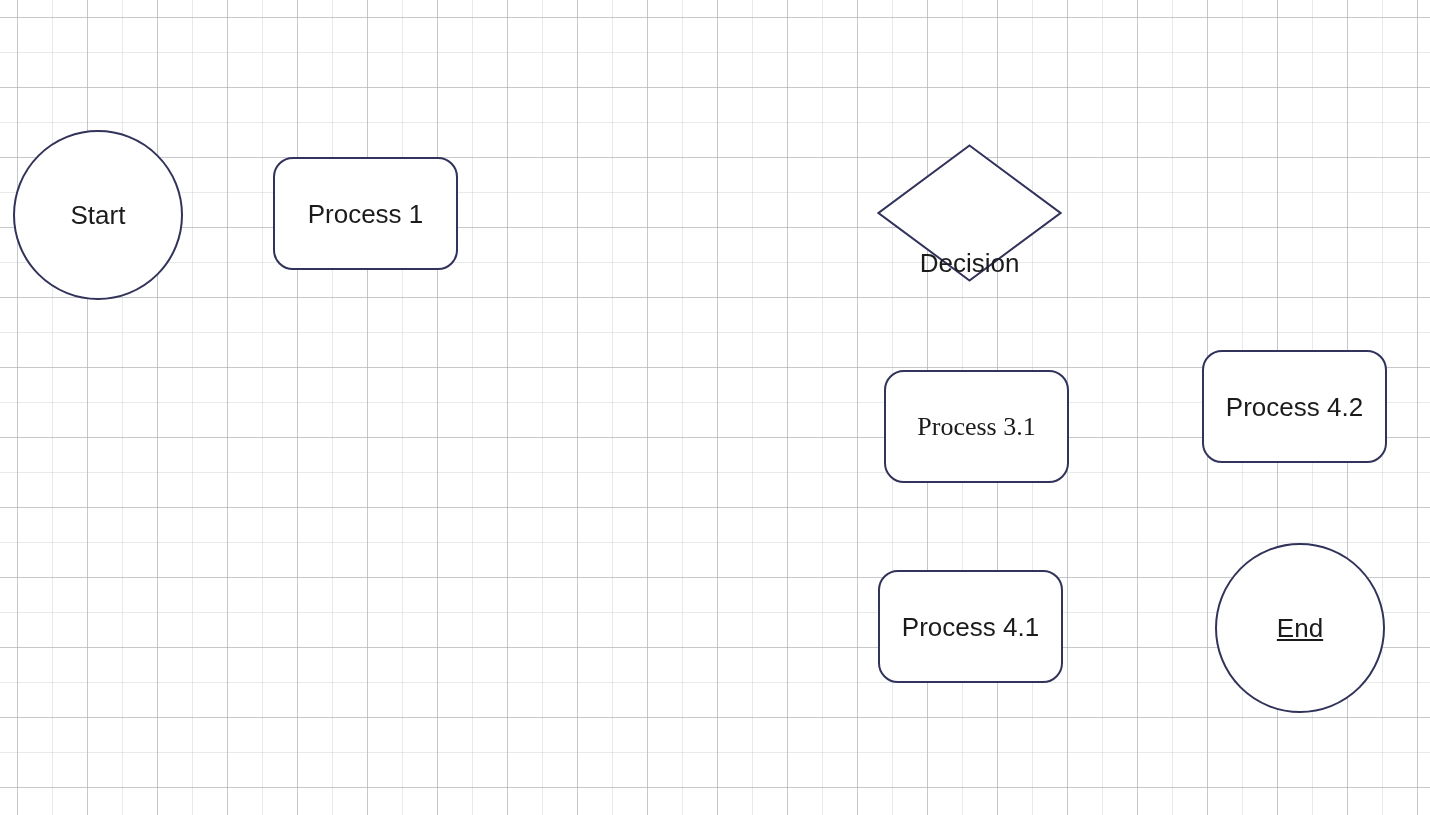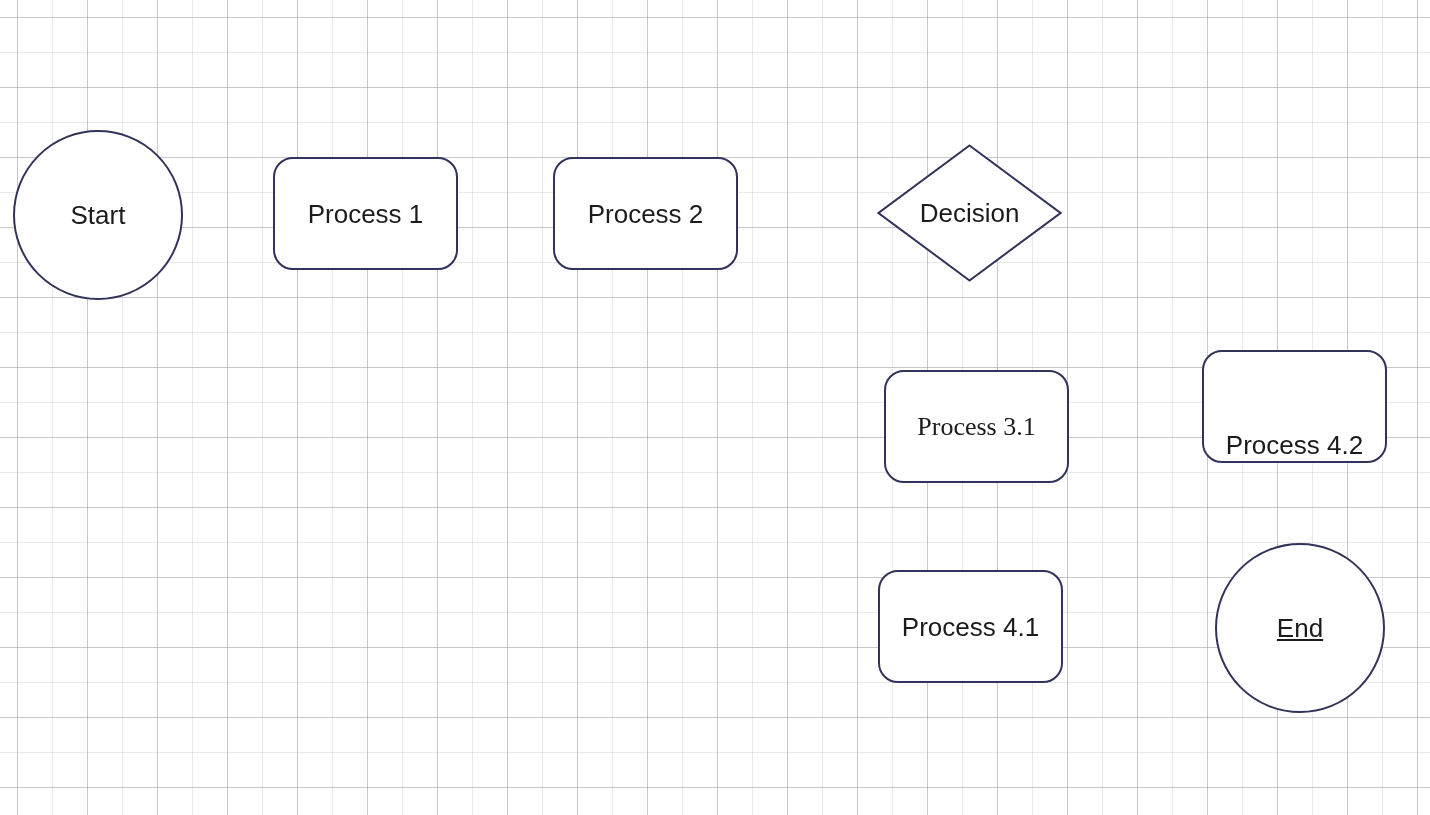--- a/index.html
+++ b/index.html
@@ -56,20 +56,21 @@
 
   .node-circle {
     background: #ffffff;
     border: 2px solid #32335a;
     border-radius: 50%;
   }
 
   .node-diamond {
     background: transparent;
     border: none;
+    align-items: flex-end;
   }
 
   .node-diamond .diamond-shape {
     position: absolute;
     left: 0;
     top: 0;
     width: 100%;
     height: 100%;
   }
 
@@ -88,37 +89,34 @@
 <div id="canvas">
 
   <div class="node node-circle" style="left:13px; top:130px; width:170px; height:170px;">
     <span>Start</span>
   </div>
 
   <div class="node node-rect" style="left:273px; top:157px; width:185px; height:113px;">
     <span>Process 1</span>
   </div>
 
-  <div class="node node-rect" style="left:553px; top:157px; width:185px; height:113px;">
-    <span>Process 2</span>
-  </div>
 
   <div class="node node-diamond" style="left:877px; top:144px; width:185px; height:138px;">
     <svg class="diamond-shape" viewBox="0 0 185 138" preserveAspectRatio="none">
       <polygon points="92.5,1.5 183.5,69 92.5,136.5 1.5,69" fill="#ffffff" stroke="#32335a" stroke-width="2"></polygon>
     </svg>
     <span class="diamond-label">Decision</span>
   </div>
 
 
   <div class="node node-rect" style="left:884px; top:370px; width:185px; height:113px;font-family:Liberation Serif, serif;">
     <span>Process 3.1</span>
   </div>
 
-  <div class="node node-rect" style="left:1202px; top:350px; width:185px; height:113px;align-items:flex-end;">
+  <div class="node node-rect" style="left:1202px; top:350px; width:185px; height:113px;">
     <span>Process 4.2</span>
   </div>
 
   <div class="node node-rect" style="left:878px; top:570px; width:185px; height:113px;align-items:center;">
     <span>Process 4.1</span>
   </div>
 
   <div class="node node-circle" style="left:1215px; top:543px; width:170px; height:170px;text-decoration:underline;">
     <span>End</span>
   </div>

